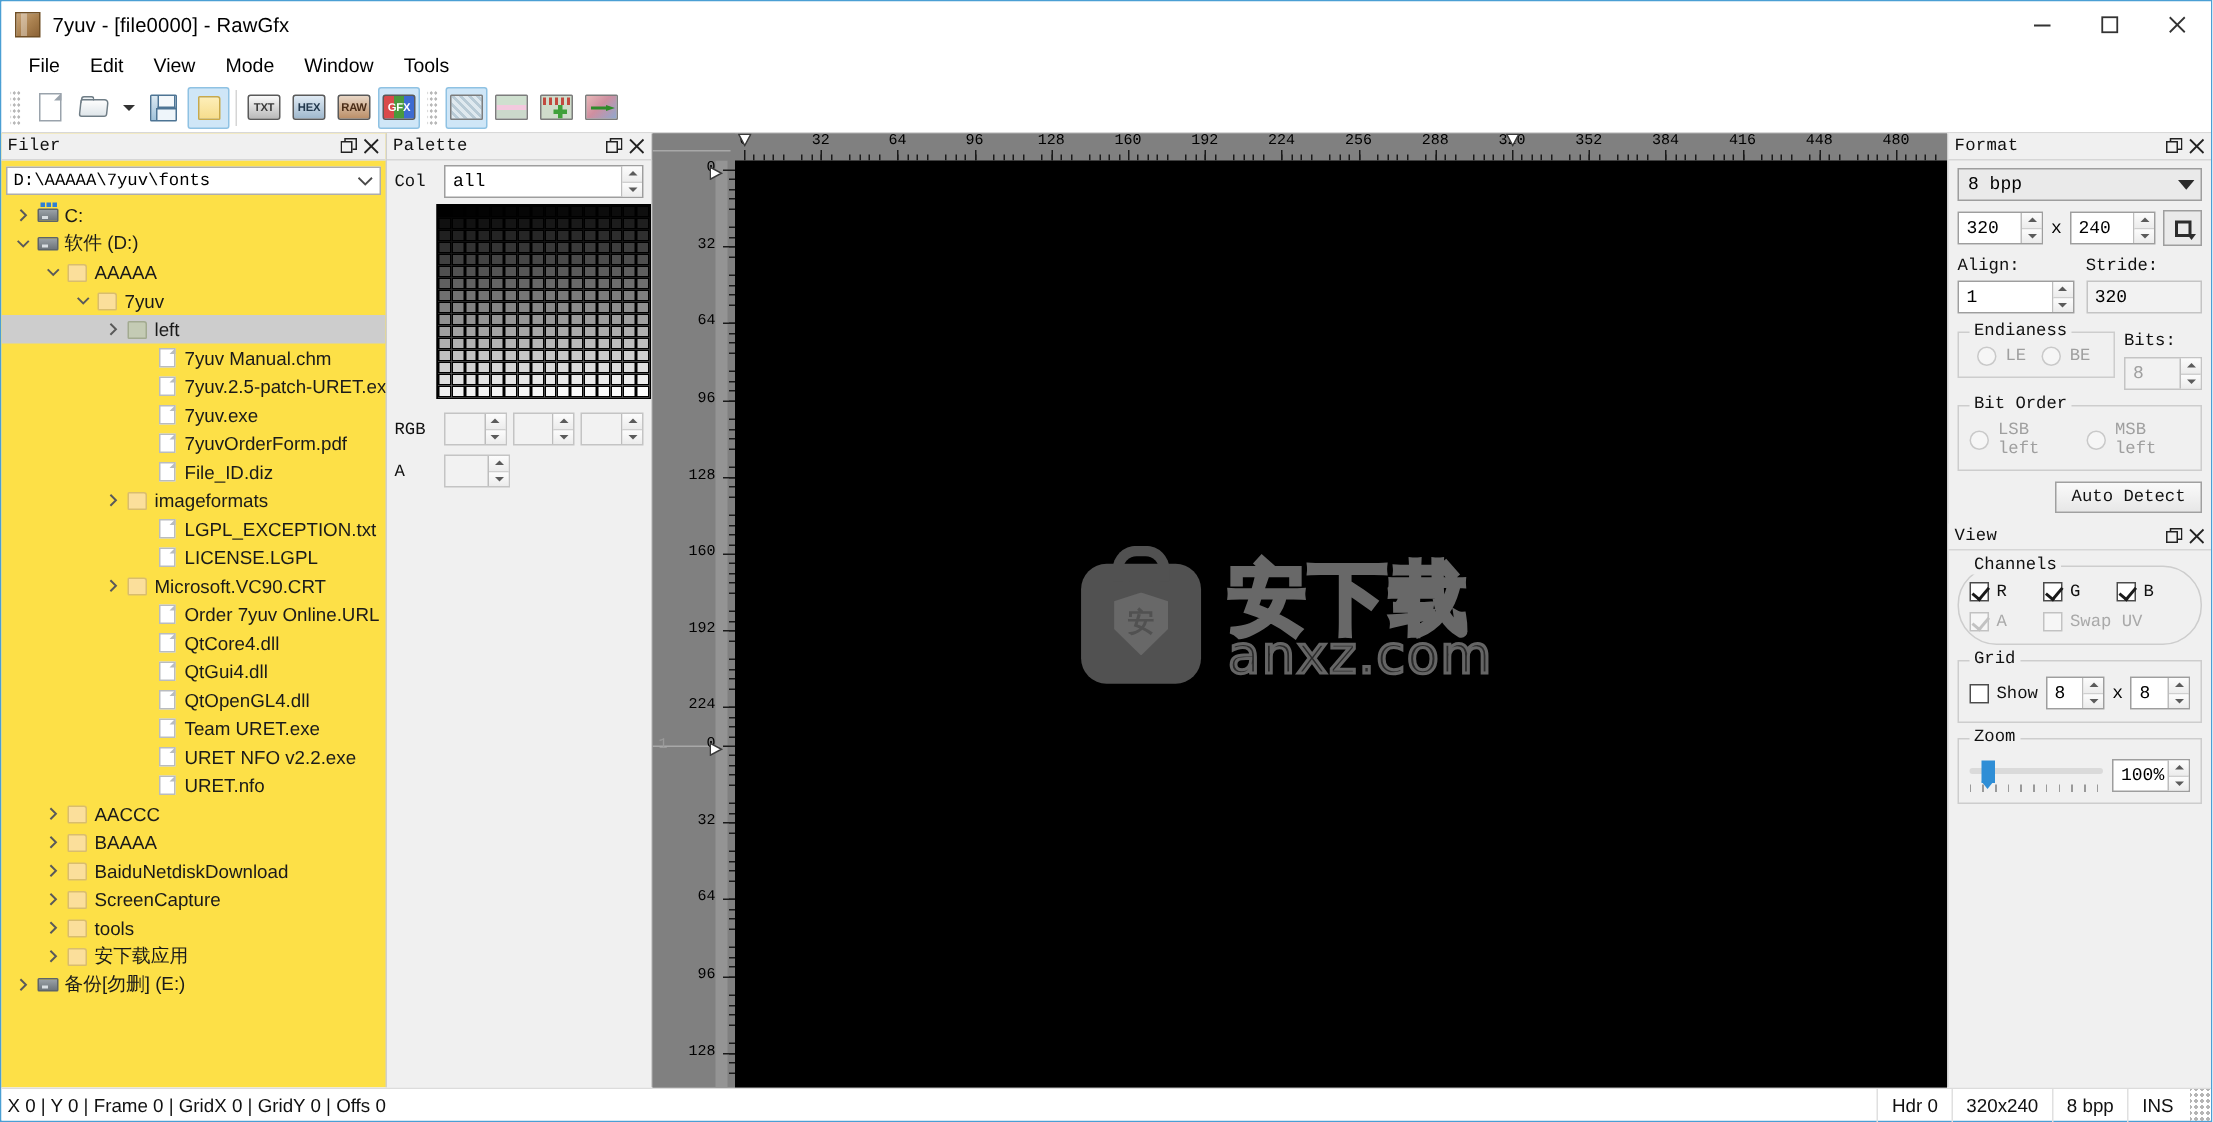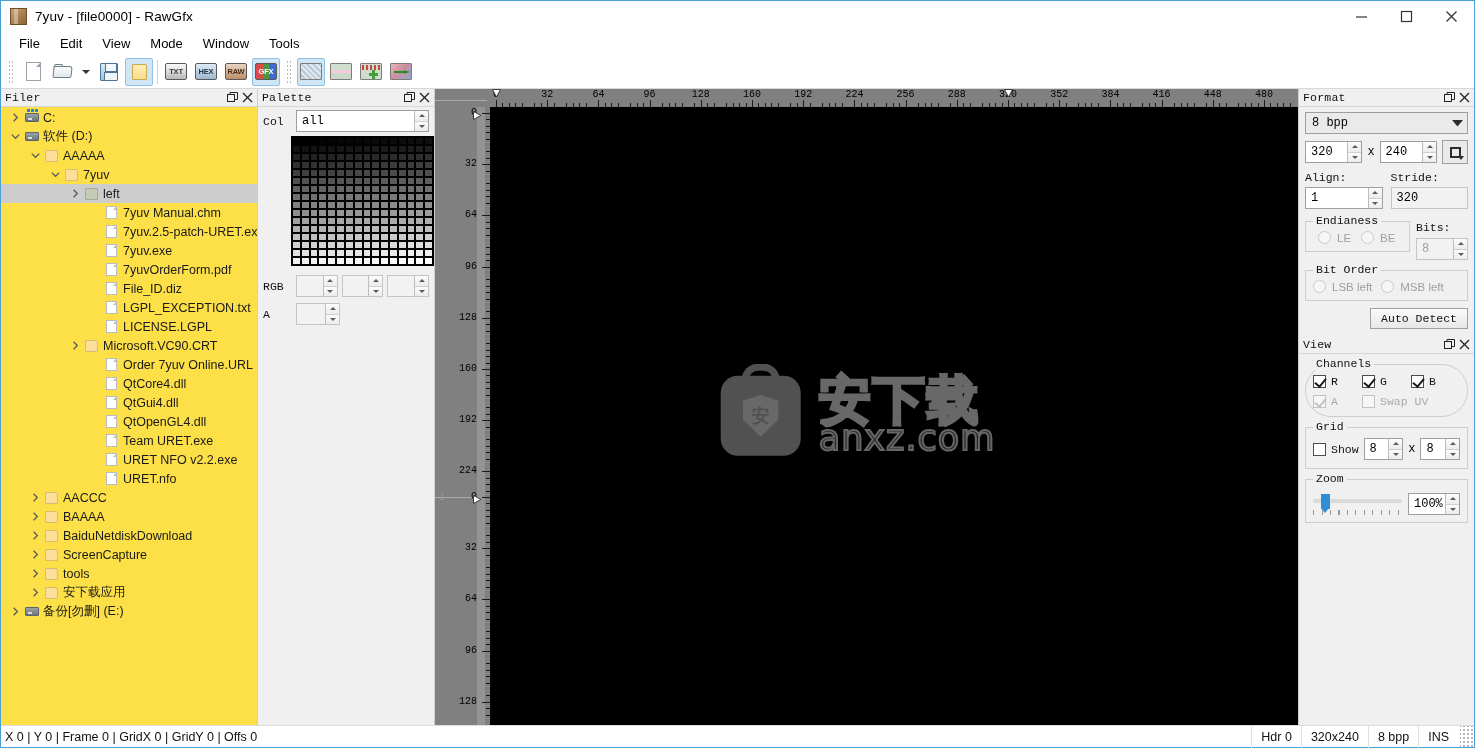--- a/index.html
+++ b/index.html
@@ -394,21 +394,21 @@
   .gbox > legend, .gbox .glegend {
     position:absolute; top:-8px; left:7px; background:#f0f0f0; padding:0 3px;
     font-family:"Liberation Mono", monospace; font-size:11.5px; color:#111;
   }
   .radio-row { display:flex; align-items:center; gap:6px; }
   .radio {
     width:13px; height:13px; border-radius:50%; border:1px solid #9a9a9a; background:#fff;
     flex:0 0 13px;
   }
   .radio.dis { border-color:#c9c9c9; background:#f6f6f6; }
-  .rtext { font-family:Liberation Sans, sans-serif; font-size:11.5px; color:#9f9f9f; }
+  .rtext { font-family:Liberation Mono, monospace; font-size:11.5px; color:#9f9f9f; }
   .chk {
     width:13px; height:13px; border:1px solid #4c4c4c; background:#fff; flex:0 0 13px;
     position:relative;
   }
   .chk.on:after {
     content:''; position:absolute; left:3px; top:0px; width:5px; height:9px;
     border:solid #1a1a1a; border-width:0 2px 2px 0; transform:rotate(40deg);
   }
   .chk.dis { border-color:#c2c2c2; background:#f6f6f6; }
   .chk.dis.on:after { border-color:#c2c2c2; }
@@ -549,20 +549,28 @@
               <polyline points="3,2.5 3,0.5 10.5,0.5 10.5,7.5 8,7.5" fill="none" stroke="#222"></polyline>
             </svg>
         </div>
         <div class="dock-btn">
           <svg width="11" height="11" viewBox="0 0 11 11">
               <line x1="1" y1="1" x2="10" y2="10" stroke="#222" stroke-width="1.2"></line>
               <line x1="10" y1="1" x2="1" y2="10" stroke="#222" stroke-width="1.2"></line>
             </svg>
         </div>
       </div>
+      <div class="pathbox">
+        <div class="p-text">D:\AAAAA\7yuv\fonts</div>
+        <div class="p-arrow">
+          <svg width="11" height="8" viewBox="0 0 11 8">
+              <polyline points="1,1.5 5.5,6 10,1.5" fill="none" stroke="#4a4a4a" stroke-width="1.2"></polyline>
+            </svg>
+        </div>
+      </div>
       <div class="tree" id="filer-tree">
           <div class="trow">
             <div style="flex: 0 0 6px;"></div>
             <div class="twist">
               <svg width="9" height="9" viewBox="0 0 9 9">
                 <polyline points="2.6,0.8 6.3,4.5 2.6,8.2" fill="none" stroke="#5a5a5a" stroke-width="1.3"></polyline>
               </svg>
             </div>
             <div class="tic">
               <div class="ic-drive net"></div>
@@ -655,20 +663,34 @@
             </div>
             <div class="tlabel">7yuvOrderForm.pdf</div>
           </div>
           <div class="trow">
             <div style="flex: 0 0 86px;"></div>
             <div class="twist"></div>
             <div class="tic">
               <div class="ic-file"></div>
             </div>
             <div class="tlabel">File_ID.diz</div>
+          </div>
+          <div class="trow">
+            <div style="flex: 0 0 66px;"></div>
+            <div class="twist">
+              <svg width="9" height="9" viewBox="0 0 9 9">
+                <polyline points="2.6,0.8 6.3,4.5 2.6,8.2" fill="none" stroke="#5a5a5a" stroke-width="1.3"></polyline>
+              </svg>
+            </div>
+            <div class="tic">
+              <div class="ic-fold">
+                <i></i>
+              </div>
+            </div>
+            <div class="tlabel">imageformats</div>
           </div>
           <div class="trow">
             <div style="flex: 0 0 86px;"></div>
             <div class="twist"></div>
             <div class="tic">
               <div class="ic-file"></div>
             </div>
             <div class="tlabel">LGPL_EXCEPTION.txt</div>
           </div>
           <div class="trow">

